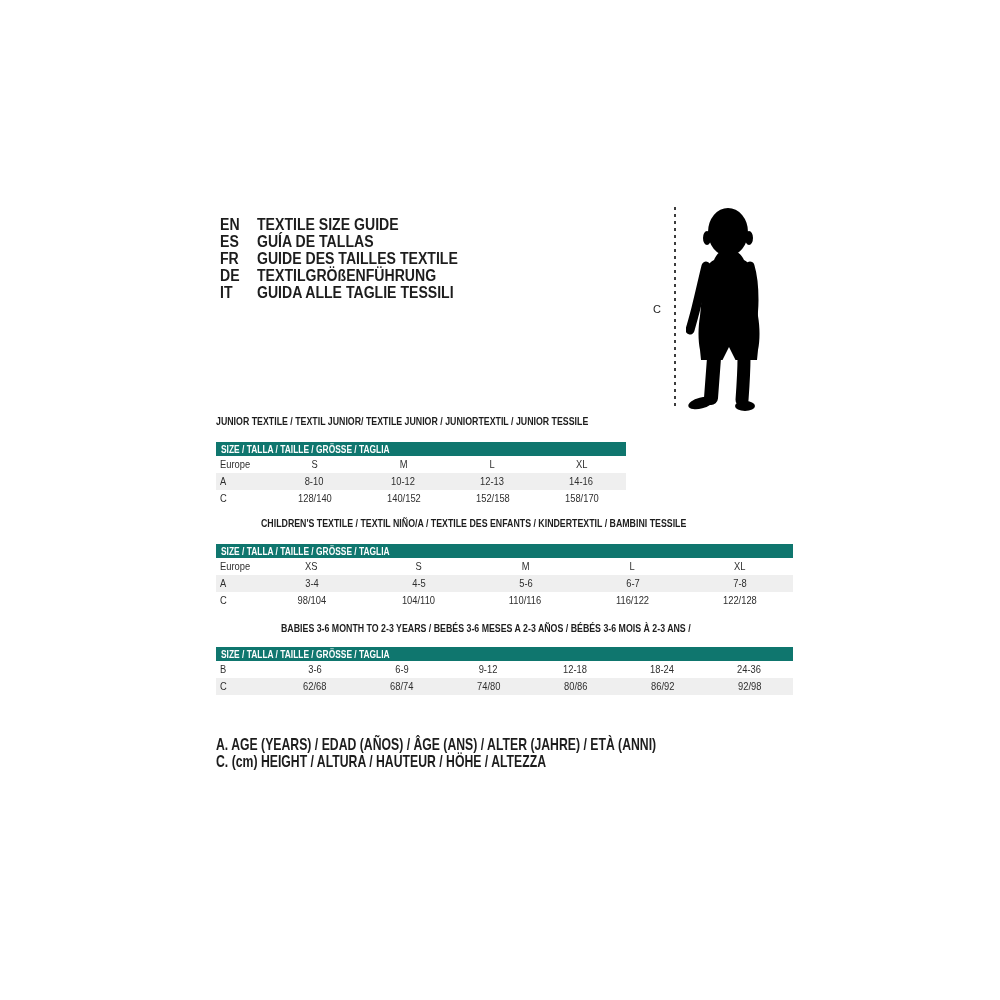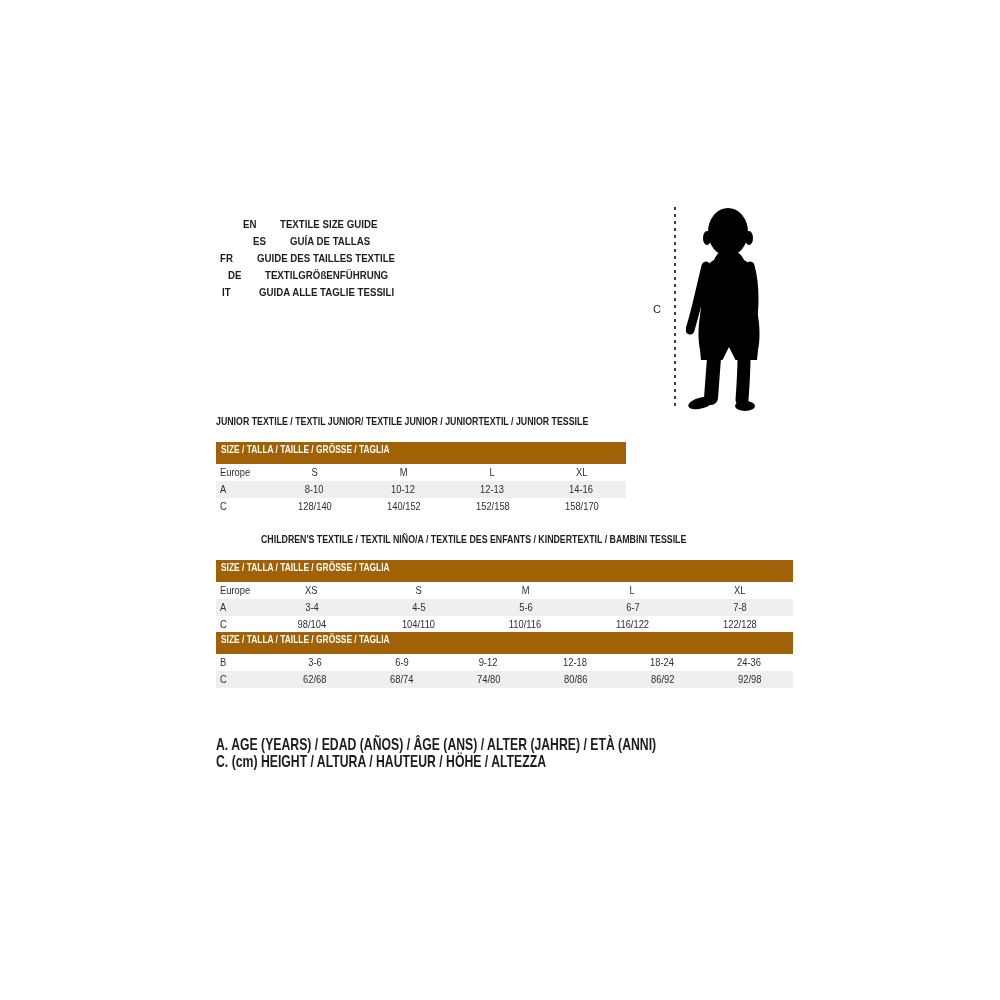--- a/index.html
+++ b/index.html
@@ -4,39 +4,39 @@
 <style>
   html,body{margin:0;padding:0;background:#fff;}
   #canvas{position:relative;width:1000px;height:1000px;background:#ffffff;overflow:hidden;
           font-family:"Liberation Sans","DejaVu Sans",sans-serif;color:#1d1d1d;}
 
   
   .cx{display:inline-block;white-space:nowrap;}
 
   
   #lang-block{position:absolute;left:220px;top:216px;}
-  .lang-row{display:flex;height:17px;line-height:17px;font-size:11px;font-weight:700;justify-content:center;}
+  .lang-row{display:flex;height:17px;line-height:17px;font-size:16px;font-weight:700;}
   .lang-code{width:37px;}
   .lang-row .cx{transform:scaleX(.88);transform-origin:0 50%;}
 
   
   #height-line{position:absolute;left:674px;top:207px;width:2px;height:202px;
     background:repeating-linear-gradient(to bottom,#3c3c3c 0 3px,transparent 3px 7px);}
   #height-label{position:absolute;left:653px;top:303px;font-size:11px;font-weight:400;}
   #silhouette{position:absolute;left:686px;top:204px;}
 
   
   .size-table{position:absolute;left:216px;}
   .t1{top:415px;width:410px;}
-  .t2{top:533px;width:577px;}
+  .t2{top:517px;width:577px;}
   .t3{top:621px;width:577px;}
   .t-title{font-size:11px;font-weight:700;line-height:13px;margin-bottom:14px;text-align:right;}
   .t3 .t-title{line-height:15px;margin-bottom:11px;}
   .t-title .cx{transform:scaleX(.8);transform-origin:0 50%;}
-  .t-bar{height:22px;line-height:14px;background:#a16207;color:#fdfdfd;
+  .t-bar{height:14px;line-height:14px;background:#0f766e;color:#fdfdfd;
          font-size:10.5px;font-weight:700;padding-left:5px;box-sizing:border-box;}
   .t-bar .cx{transform:scaleX(.8);transform-origin:0 50%;}
   .t-row{display:flex;height:17px;line-height:17px;font-size:11px;font-weight:400;color:#2e2e2e;}
   .t-row.stripe{background:#efefef;}
   .t-label{padding-left:4px;box-sizing:border-box;text-decoration:underline;}
   .t1 .t-label{width:54px;}
   .t2 .t-label{width:42px;}
   .t3 .t-label{width:55px;}
   .t-label .cx{transform:scaleX(.85);transform-origin:0 50%;}
   .t-cell{flex:1;text-align:center;}
@@ -143,20 +143,21 @@
       <span class="t-cell"><span class="cx">98/104</span></span>
       <span class="t-cell"><span class="cx">104/110</span></span>
       <span class="t-cell"><span class="cx">110/116</span></span>
       <span class="t-cell"><span class="cx">116/122</span></span>
       <span class="t-cell"><span class="cx">122/128</span></span>
     </div>
   </div>
 
   <div class="size-table t3">
     <div class="t-title">
+      <div><span class="cx">BABIES 3-6 MONTH TO 2-3 YEARS / BEBÉS 3-6 MESES A 2-3 AÑOS / BÉBÉS 3-6 MOIS À 2-3 ANS /</span></div>
     </div>
     <div class="t-bar"><span class="cx">SIZE / TALLA / TAILLE / GRÖSSE / TAGLIA</span></div>
     <div class="t-row">
       <span class="t-label"><span class="cx">B</span></span>
       <span class="t-cell"><span class="cx">3-6</span></span>
       <span class="t-cell"><span class="cx">6-9</span></span>
       <span class="t-cell"><span class="cx">9-12</span></span>
       <span class="t-cell"><span class="cx">12-18</span></span>
       <span class="t-cell"><span class="cx">18-24</span></span>
       <span class="t-cell"><span class="cx">24-36</span></span>

